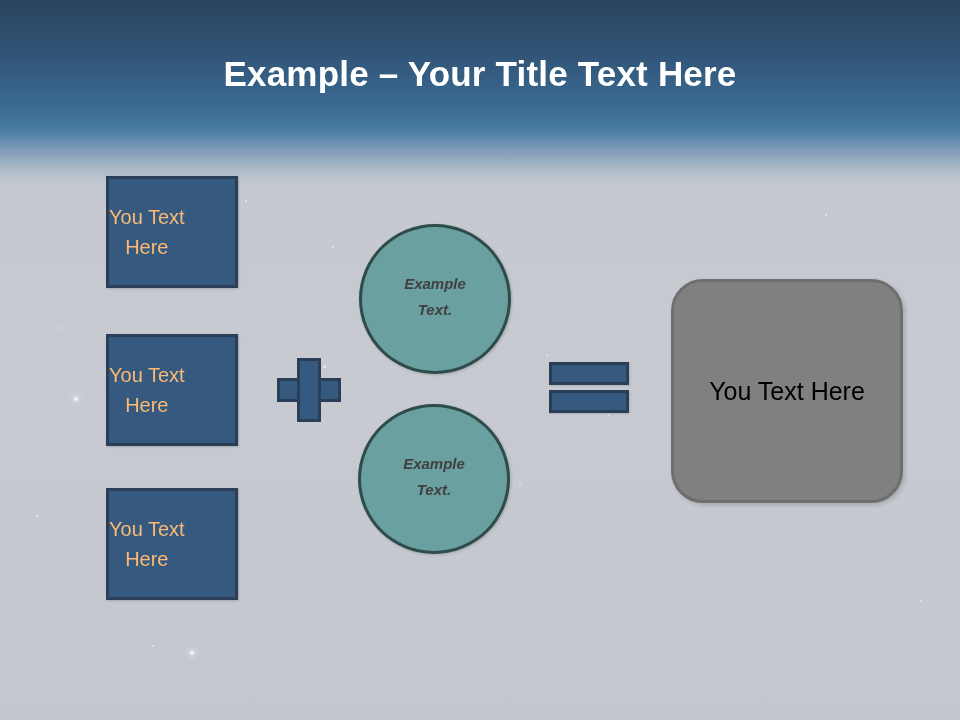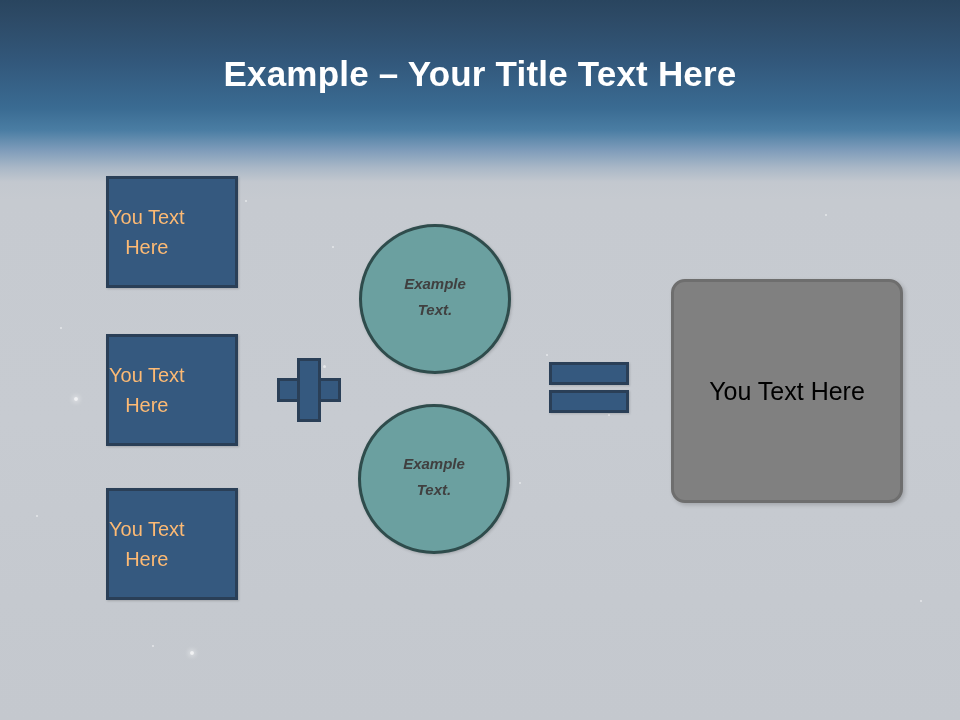--- a/index.html
+++ b/index.html
@@ -173,21 +173,21 @@
 
   
   #gray-box {
     position: absolute;
     left: 671px;
     top: 279px;
     width: 232px;
     height: 224px;
     background: #808080;
     border: 3px solid #6e6e6e;
-    border-radius: 14px;
+    border-radius: 32px;
     box-sizing: border-box;
     display: flex;
     align-items: center;
     justify-content: center;
     color: #000000;
     font-size: 25px;
     text-align: center;
     box-shadow: 2px 2px 4px rgba(0,0,0,0.18);
   }
 </style>

